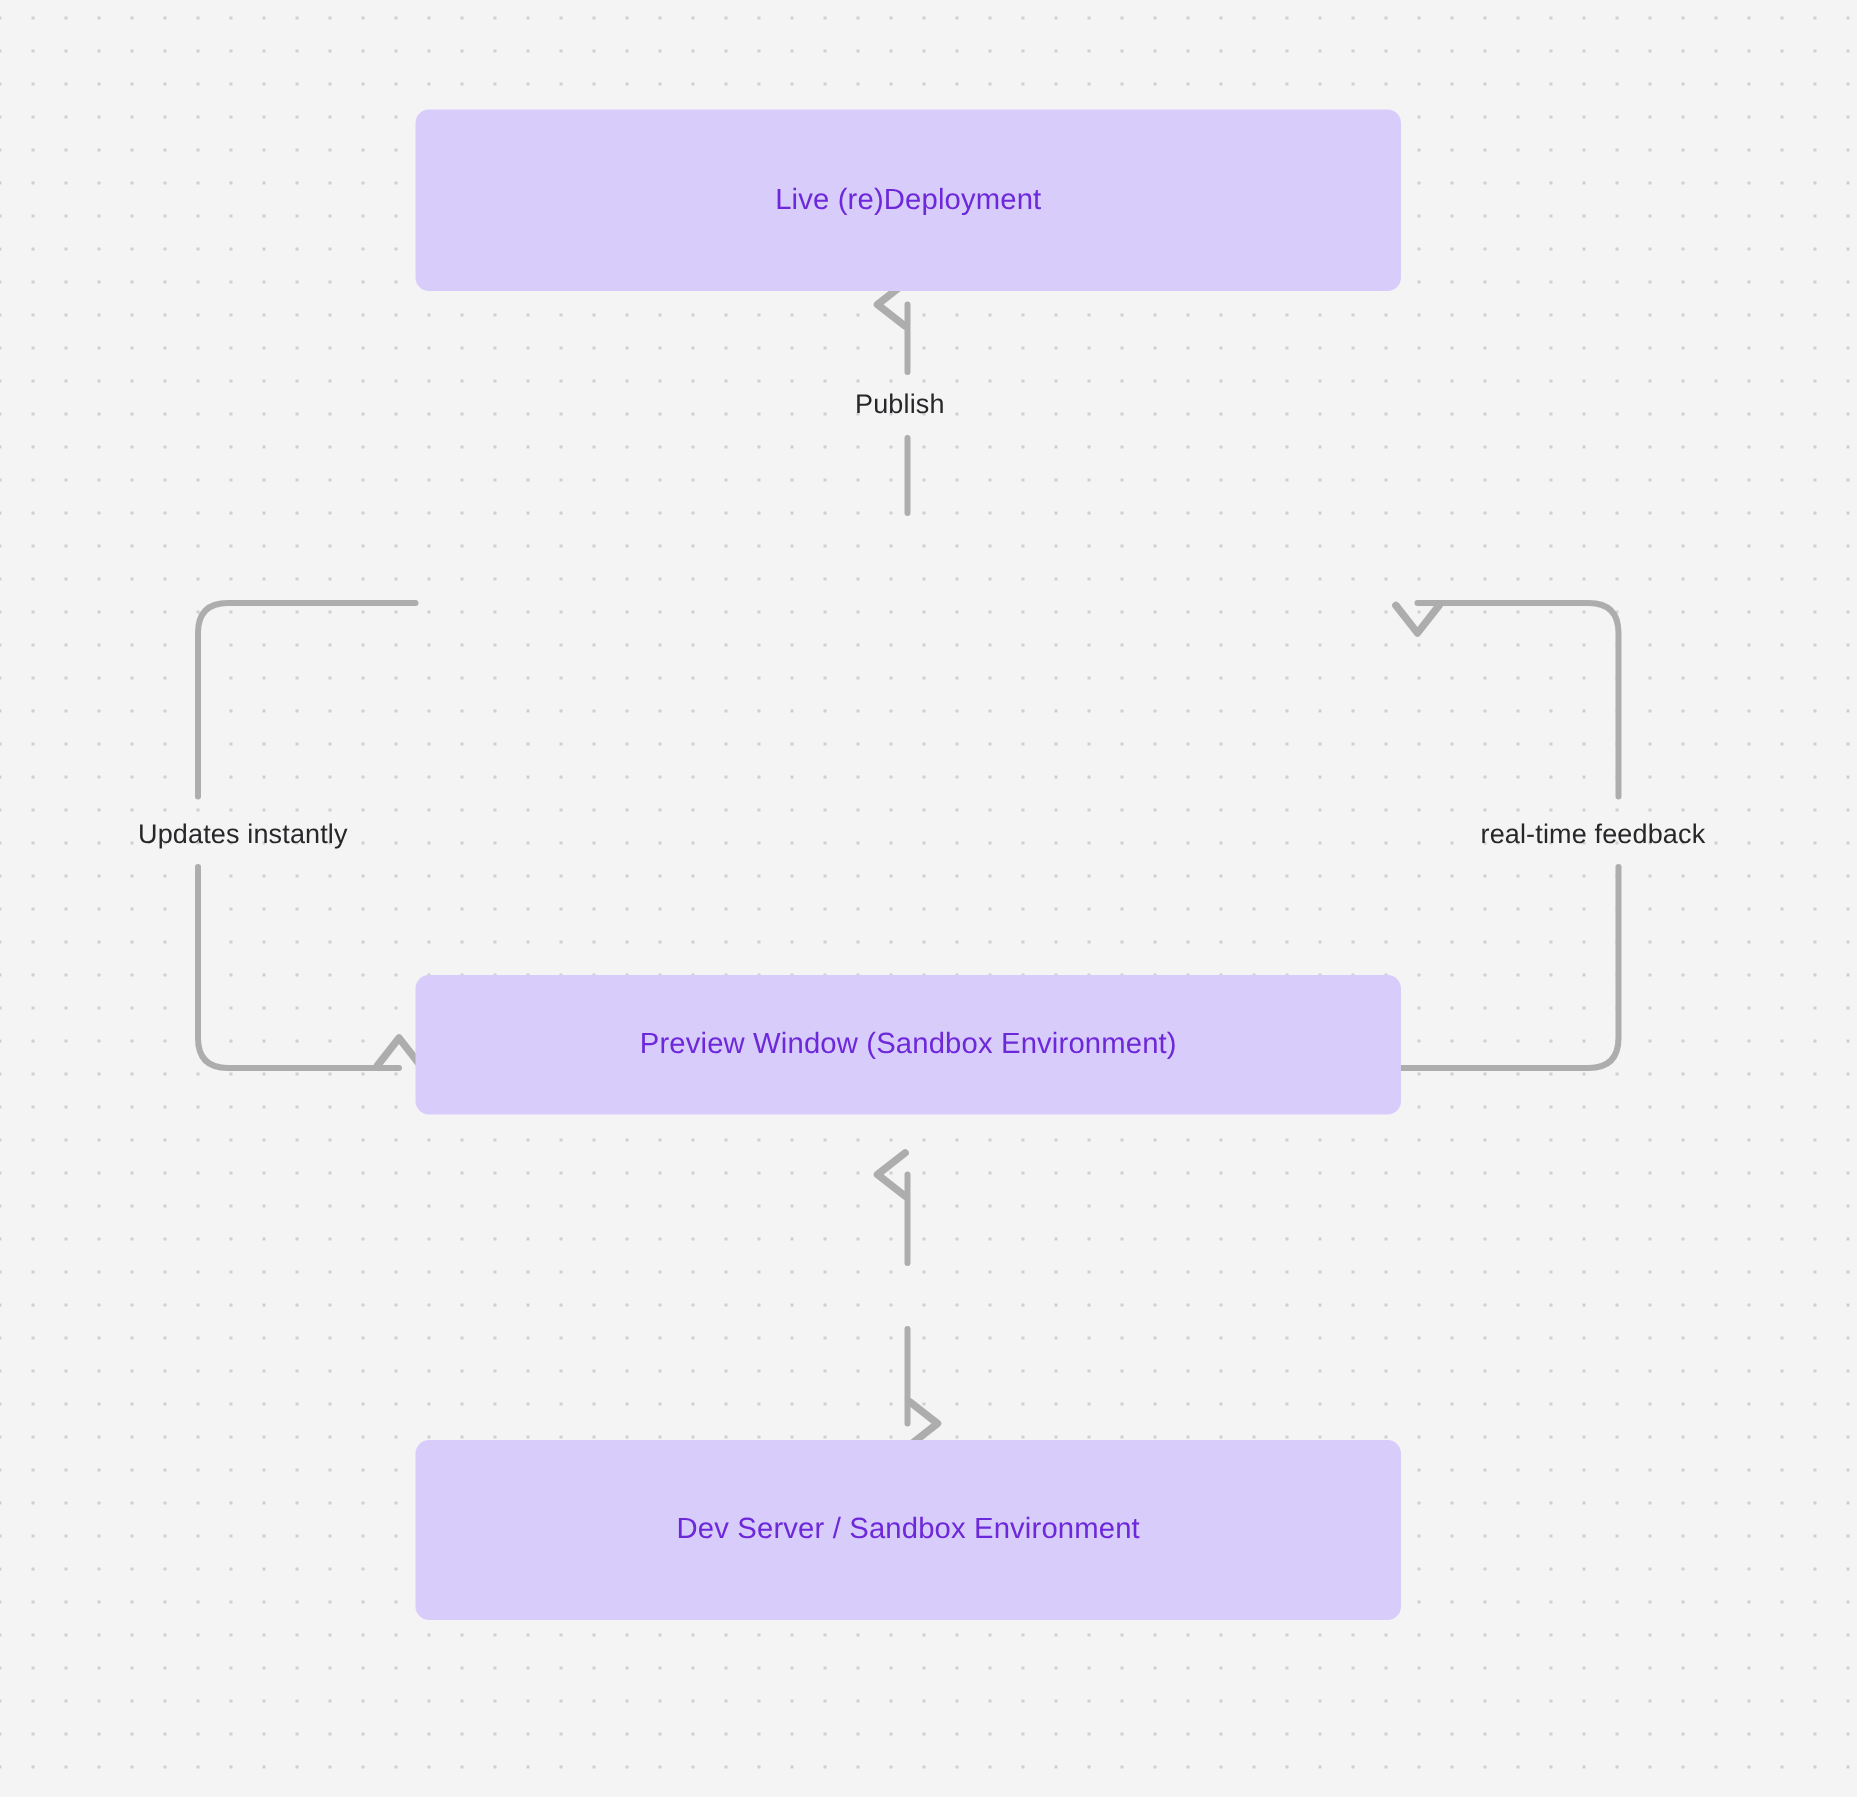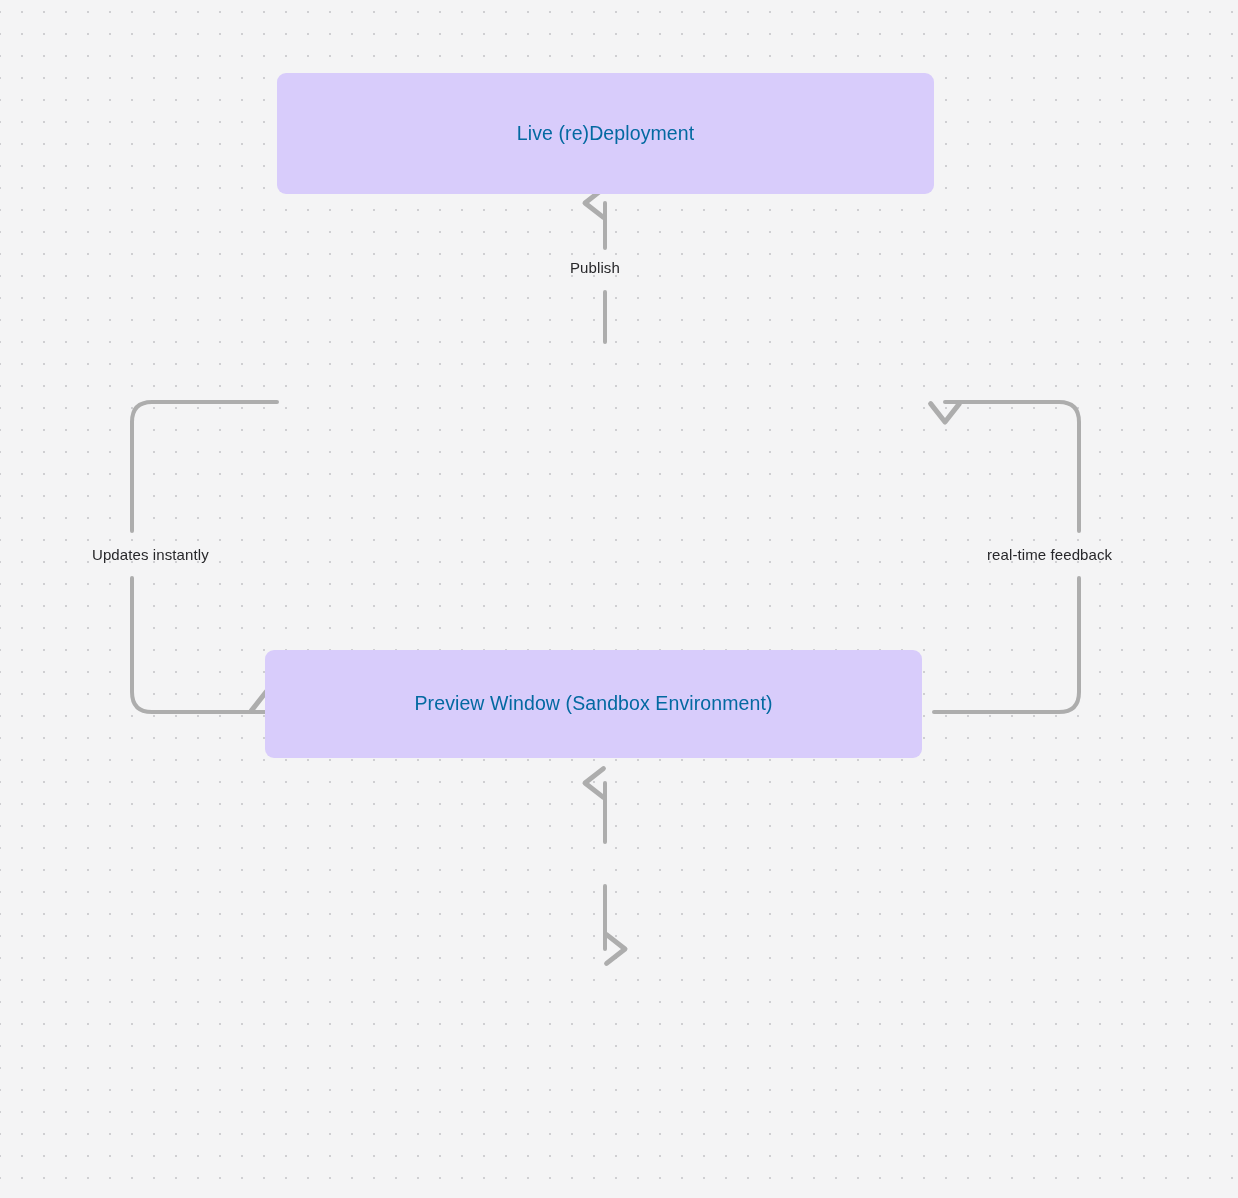--- a/index.html
+++ b/index.html
@@ -40,34 +40,34 @@
     background-color: #d8ccfb;
     border-radius: 9px;
     display: flex;
     align-items: center;
     justify-content: center;
     text-align: center;
   }
   .node-label {
     font-size: 19.5px;
     line-height: 1.3;
-    color: #0369a1;
+    color: #6d28d9;
     letter-spacing: 0.1px;
     padding: 0 16px;
   }
 
   
   #node-live        { left: 277px; top: 73px;  width: 657px; height: 121px; }
   #node-user        { left: 277px; top: 342px; width: 657px; height: 121px; }
-  #node-preview     { left: 265px; top: 650px; width: 657px; height: 108px; }
+  #node-preview     { left: 277px; top: 650px; width: 657px; height: 93px; }
   #node-devserver   { left: 277px; top: 960px; width: 657px; height: 120px; }
 
   .edge-label {
     position: absolute;
-    font-size: 15px;
+    font-size: 18px;
     line-height: 1.2;
     color: #27272a;
     white-space: nowrap;
     letter-spacing: 0.1px;
   }
   #label-publish       { left: 570px;  top: 259px; }
   #label-updates       { left: 50px;   top: 546px; margin-left: 42px; }
   #label-realtime      { left: 987px;  top: 546px; }
   #label-spunup        { left: 417px;  top: 856px; }
 </style>
@@ -114,20 +114,23 @@
 
   <div class="node" id="node-live">
     <span class="node-label">Live (re)Deployment</span>
   </div>
 
 
   <div class="node" id="node-preview">
     <span class="node-label">Preview Window (Sandbox Environment)</span>
   </div>
 
+  <div class="node" id="node-devserver">
+    <span class="node-label">Dev Server / Sandbox Environment</span>
+  </div>
 
   <div class="edge-label" id="label-publish">Publish</div>
 
   <div class="edge-label" id="label-updates">Updates instantly</div>
 
   <div class="edge-label" id="label-realtime">real-time feedback</div>
 
 
 </div>
 

